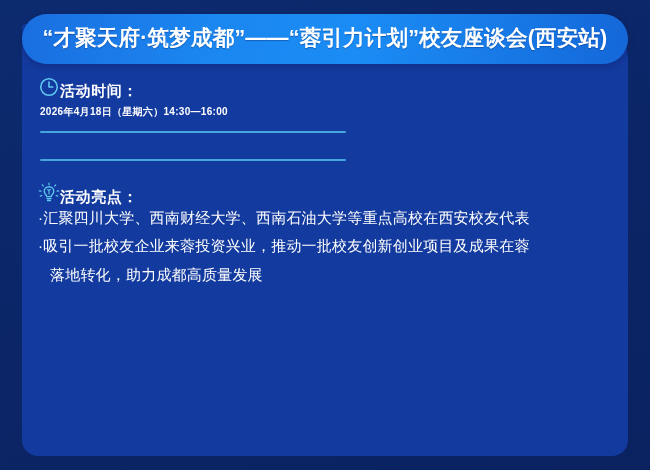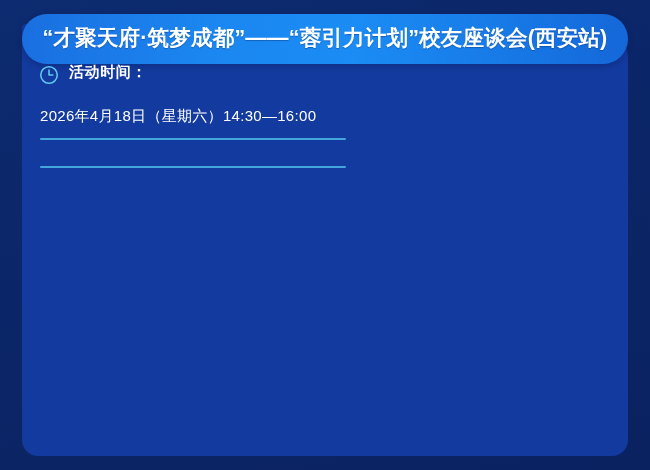--- a/index.html
+++ b/index.html
@@ -62,43 +62,42 @@
     height: 392px;
     padding: 0;
     box-sizing: border-box;
   }
   .section {
     position: relative;
     padding-left: 16px;
   }
   .sec-head {
     display: flex;
-    align-items: flex-start;
-    gap: 9px;
+    align-items: flex-end;
     height: 34px;
   }
   .sec-icon {
     width: 22px;
     height: 22px;
     flex: 0 0 22px;
     display: block;
   }
   .sec-label {
     color: #ffffff;
     font-size: 15px;
     font-weight: bold;
     letter-spacing: 0.6px;
     line-height: 1;
   }
   .sec-body {
     color: #ffffff;
-    font-size: 15px;
+    font-size: 10px;
     line-height: 1.55;
     letter-spacing: 0.3px;
-    font-weight: normal;
+    font-weight: bold;
     padding-left: 2px;
   }
   .divider {
     height: 2px;
     background: #4fb9e8;
     opacity: 0.85;
     margin: 11px 0 9px 2px;
     border-radius: 1px;
   }
   .divider.wide-a { width: 306px; }
@@ -144,15 +143,31 @@
       <div class="spacer-time"></div>
       <div class="sec-body">2026年4月18日（星期六）14:30—16:00</div>
       <div class="divider wide-a"></div>
     </div>
 
     <div class="section">
       <div class="spacer-time"></div>
       <div class="divider wide-b"></div>
     </div>
 
+    <div class="section">
+      <div class="sec-head">
+        <svg class="sec-icon" viewBox="0 0 24 24">
+          <path d="M12 5.2c-3 0-5.2 2.2-5.2 5 0 2 1.2 3.1 2 4 .5.6.7 1.1.7 1.7h5c0-.6.2-1.1.7-1.7.8-.9 2-2 2-4 0-2.8-2.2-5-5.2-5z" fill="none" stroke="#5ec8f0" stroke-width="1.5" stroke-linejoin="round"></path>
+          <path d="M9.8 18.1h4.4M10.4 20.2h3.2" fill="none" stroke="#5ec8f0" stroke-width="1.5" stroke-linecap="round"></path>
+          <path d="M12 9.4v3.6M12 9.4l-1.4-1.2M12 9.4l1.4-1.2" fill="none" stroke="#5ec8f0" stroke-width="1.2" stroke-linecap="round"></path>
+          <path d="M12 1.1v1.8M4.7 3.1l1.1 1.4M19.3 3.1l-1.1 1.4M1.4 9.6l1.8.3M22.6 9.6l-1.8.3M2.5 15.4l1.7-.7M21.5 15.4l-1.7-.7" fill="none" stroke="#5ec8f0" stroke-width="1.3" stroke-linecap="round"></path>
+        </svg>
+        <span class="sec-label">活动亮点：</span>
+      </div>
+      <ul class="bullets">
+        <li class="bullet-line">·汇聚四川大学、西南财经大学、西南石油大学等重点高校在西安校友代表</li>
+        <li class="bullet-line">·吸引一批校友企业来蓉投资兴业，推动一批校友创新创业项目及成果在蓉</li>
+        <li class="bullet-line indent">落地转化，助力成都高质量发展</li>
+      </ul>
+    </div>
 
   </div>
 </div>
 
 </body></html>

